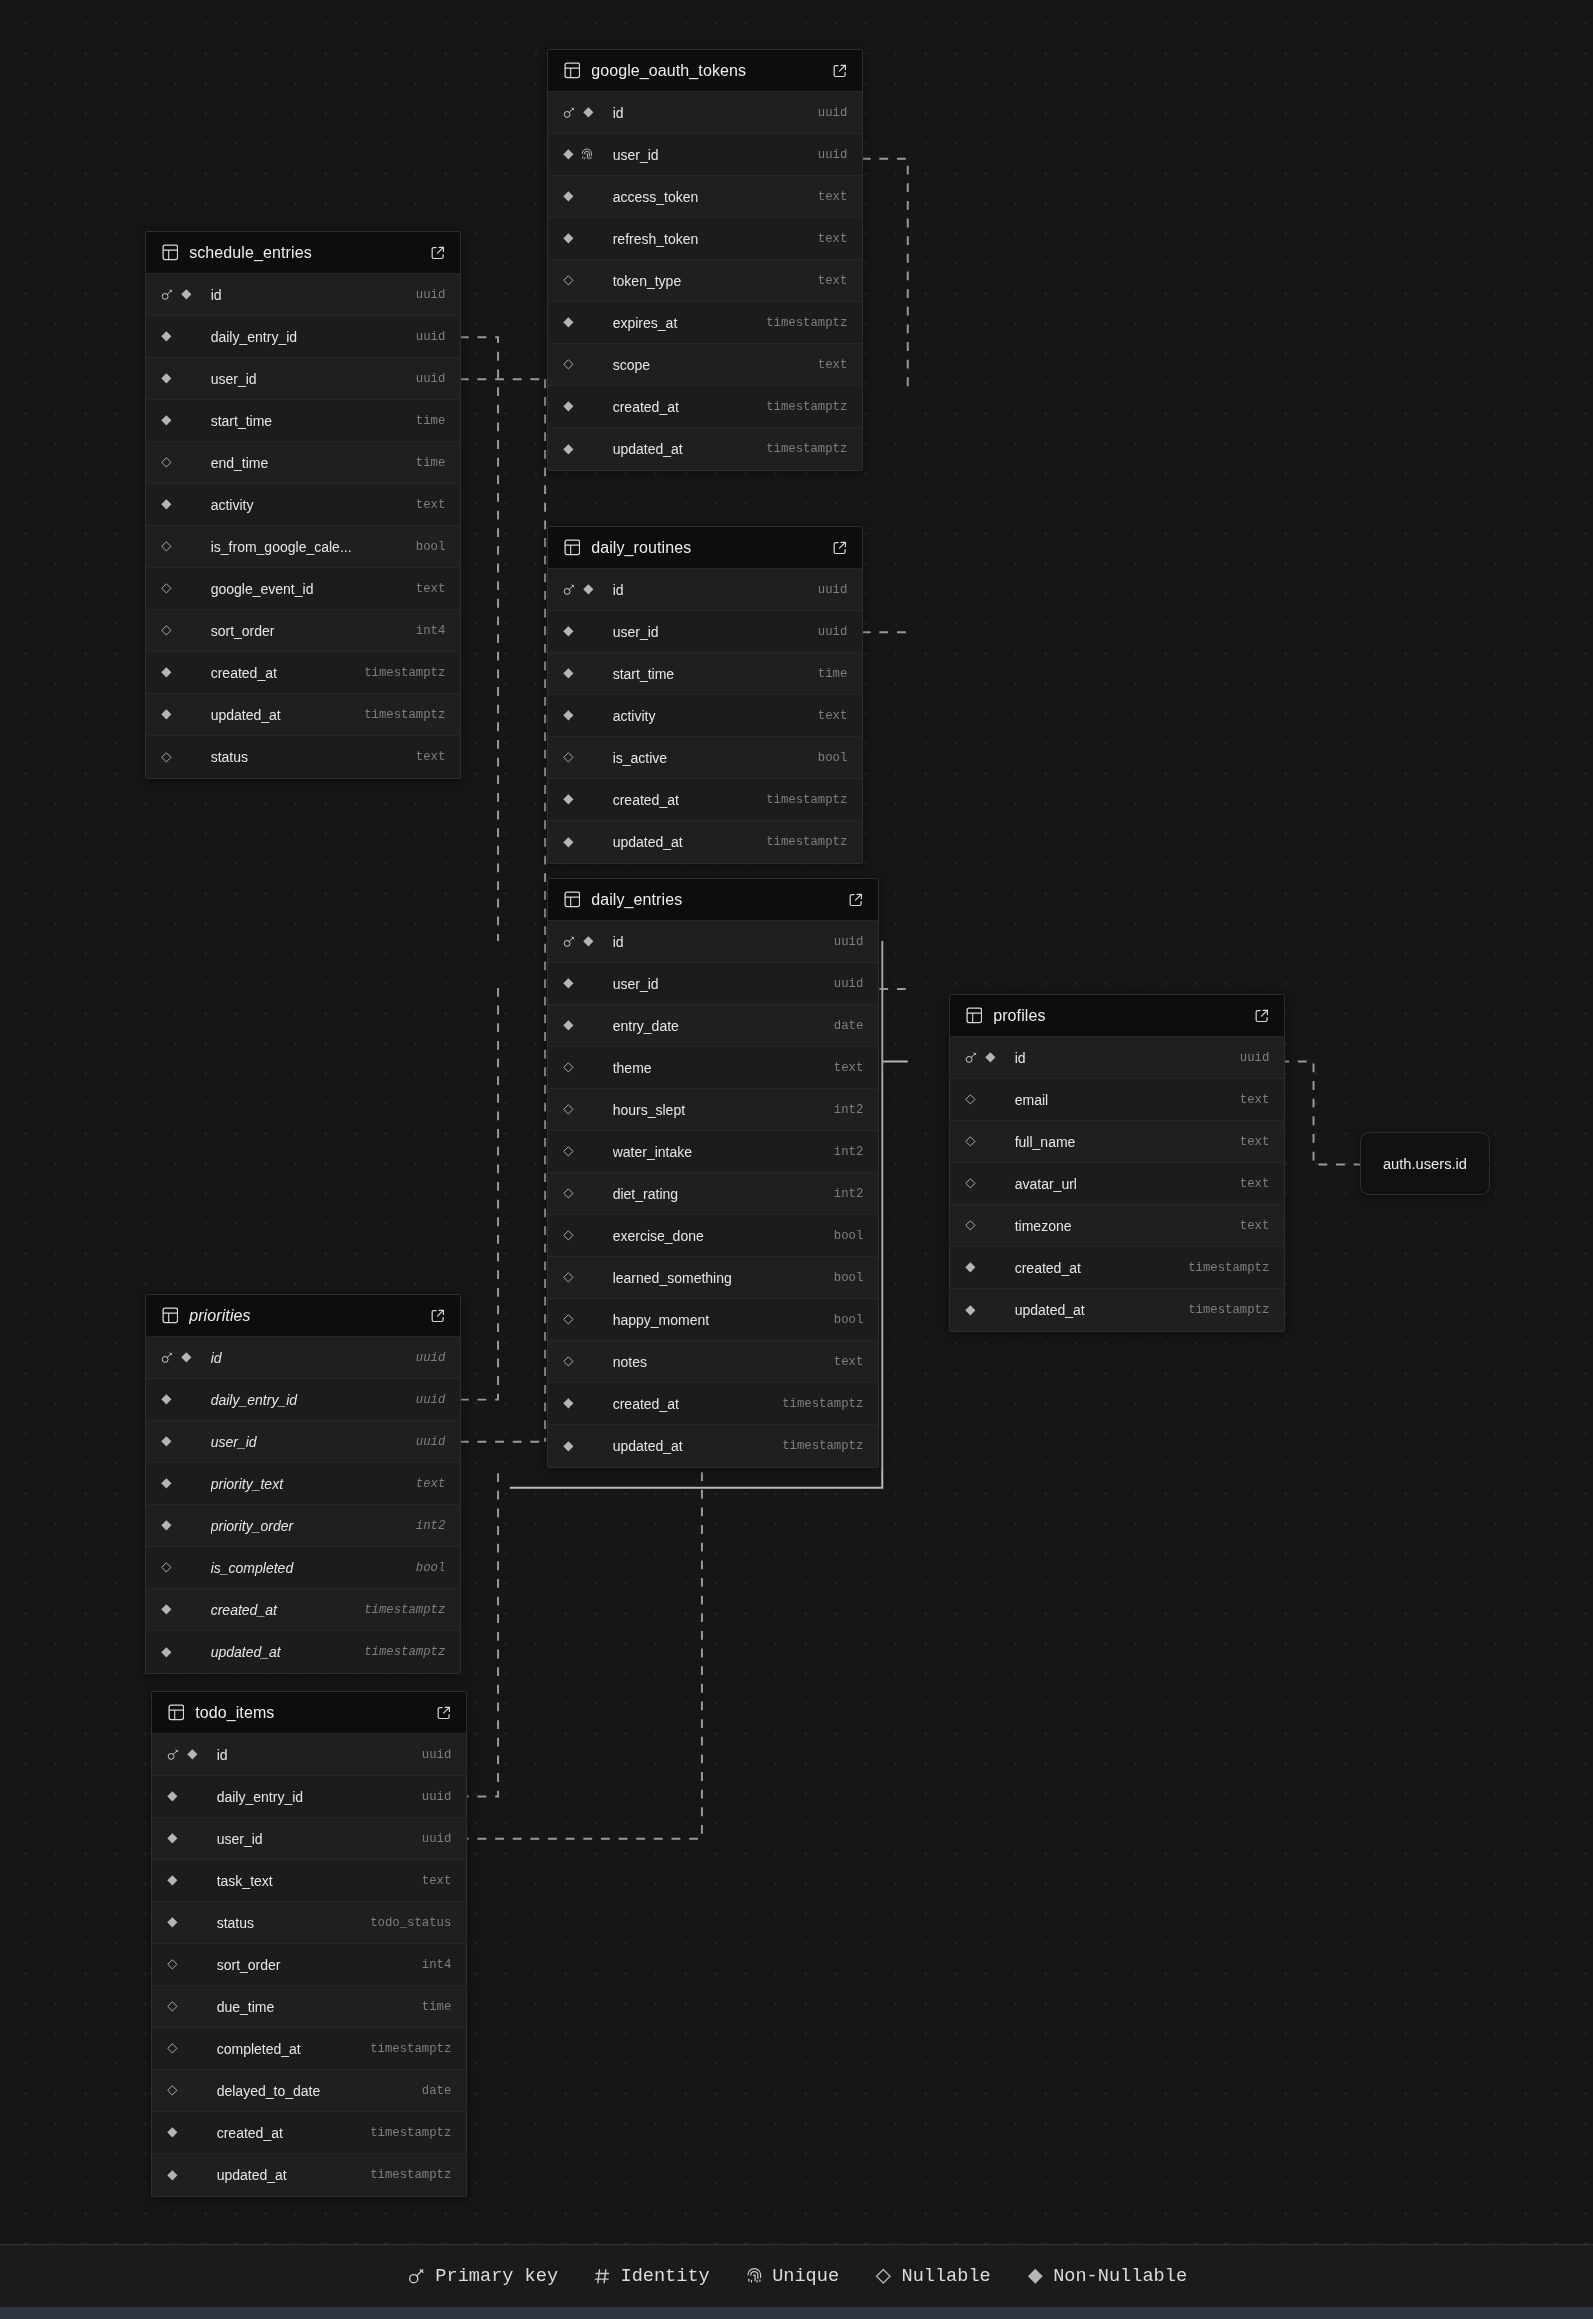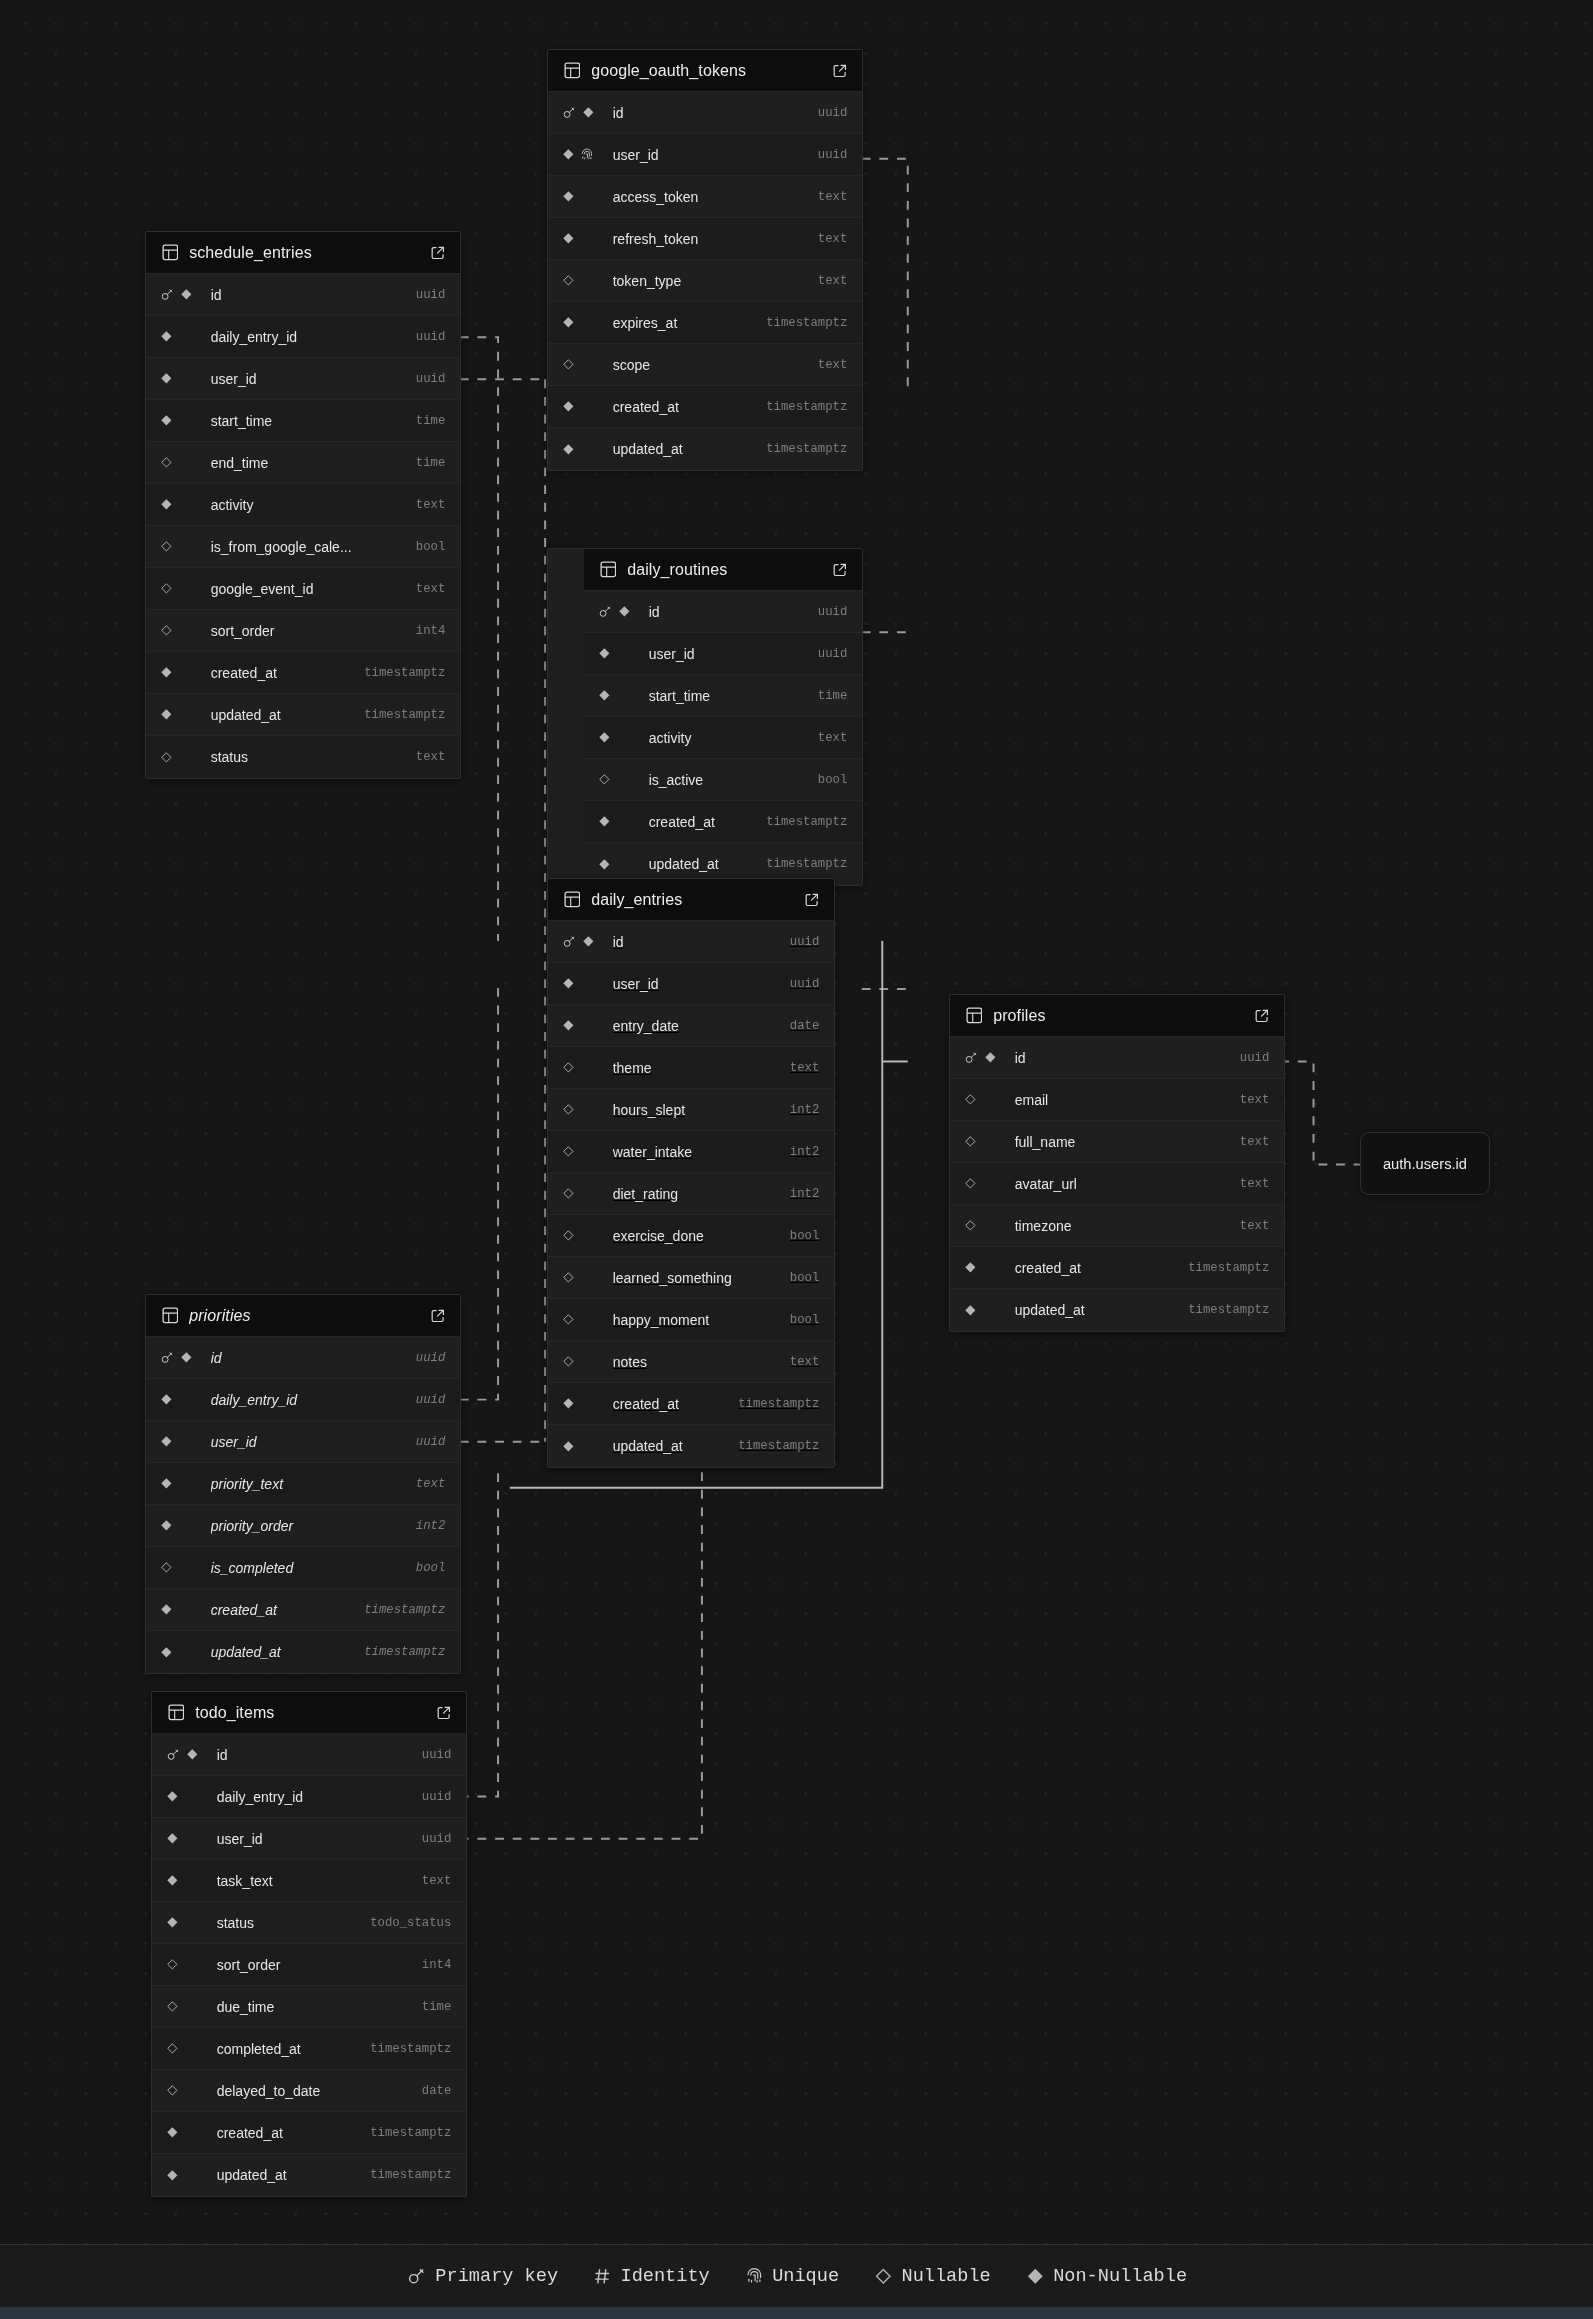--- a/index.html
+++ b/index.html
@@ -434,21 +434,21 @@
             <svg viewBox="0 0 16 16" class="glyph glyph-dia">
               <path d="M8 1.6 L14.4 8 L8 14.4 L1.6 8 Z" fill="#b5b5b5"></path>
             </svg>
           </div>
           <span class="col-name">updated_at</span>
           <span class="col-type">timestamptz</span>
         </div>
       </div>
   </div>
 
-  <div class="table-node" style="left:547px; top:548px; width:316px;padding-left:36px;">
+  <div class="table-node" style="left:547px; top:526px; width:316px;">
     <div class="table-header">
       <svg class="hdr-icon" viewBox="0 0 18 18">
         <rect x="1.2" y="1.2" width="15.6" height="15.6" rx="2.2" fill="none" stroke="#d8d8d8" stroke-width="1.4"></rect>
         <line x1="1.2" y1="6.6" x2="16.8" y2="6.6" stroke="#d8d8d8" stroke-width="1.2"></line>
         <line x1="7.2" y1="6.6" x2="7.2" y2="16.8" stroke="#d8d8d8" stroke-width="1.2"></line>
       </svg>
       <span class="table-title">daily_routines</span>
       <svg class="ext-icon" viewBox="0 0 18 18">
         <path d="M7 3H4.2A1.7 1.7 0 0 0 2.5 4.7v9.1A1.7 1.7 0 0 0 4.2 15.5h9.1A1.7 1.7 0 0 0 15 13.8V11" fill="none" stroke="#d8d8d8" stroke-width="1.4" stroke-linecap="round"></path>
         <path d="M10.4 2.6H15.4V7.6" fill="none" stroke="#d8d8d8" stroke-width="1.4" stroke-linecap="round" stroke-linejoin="round"></path>
@@ -520,21 +520,21 @@
             <svg viewBox="0 0 16 16" class="glyph glyph-dia">
               <path d="M8 1.6 L14.4 8 L8 14.4 L1.6 8 Z" fill="#b5b5b5"></path>
             </svg>
           </div>
           <span class="col-name">updated_at</span>
           <span class="col-type">timestamptz</span>
         </div>
       </div>
   </div>
 
-  <div class="table-node" style="left:547px; top:878px; width:288px;text-decoration:underline;">
+  <div class="table-node" style="left:547px; top:878px; width:332px;">
     <div class="table-header">
       <svg class="hdr-icon" viewBox="0 0 18 18">
         <rect x="1.2" y="1.2" width="15.6" height="15.6" rx="2.2" fill="none" stroke="#d8d8d8" stroke-width="1.4"></rect>
         <line x1="1.2" y1="6.6" x2="16.8" y2="6.6" stroke="#d8d8d8" stroke-width="1.2"></line>
         <line x1="7.2" y1="6.6" x2="7.2" y2="16.8" stroke="#d8d8d8" stroke-width="1.2"></line>
       </svg>
       <span class="table-title">daily_entries</span>
       <svg class="ext-icon" viewBox="0 0 18 18">
         <path d="M7 3H4.2A1.7 1.7 0 0 0 2.5 4.7v9.1A1.7 1.7 0 0 0 4.2 15.5h9.1A1.7 1.7 0 0 0 15 13.8V11" fill="none" stroke="#d8d8d8" stroke-width="1.4" stroke-linecap="round"></path>
         <path d="M10.4 2.6H15.4V7.6" fill="none" stroke="#d8d8d8" stroke-width="1.4" stroke-linecap="round" stroke-linejoin="round"></path>

